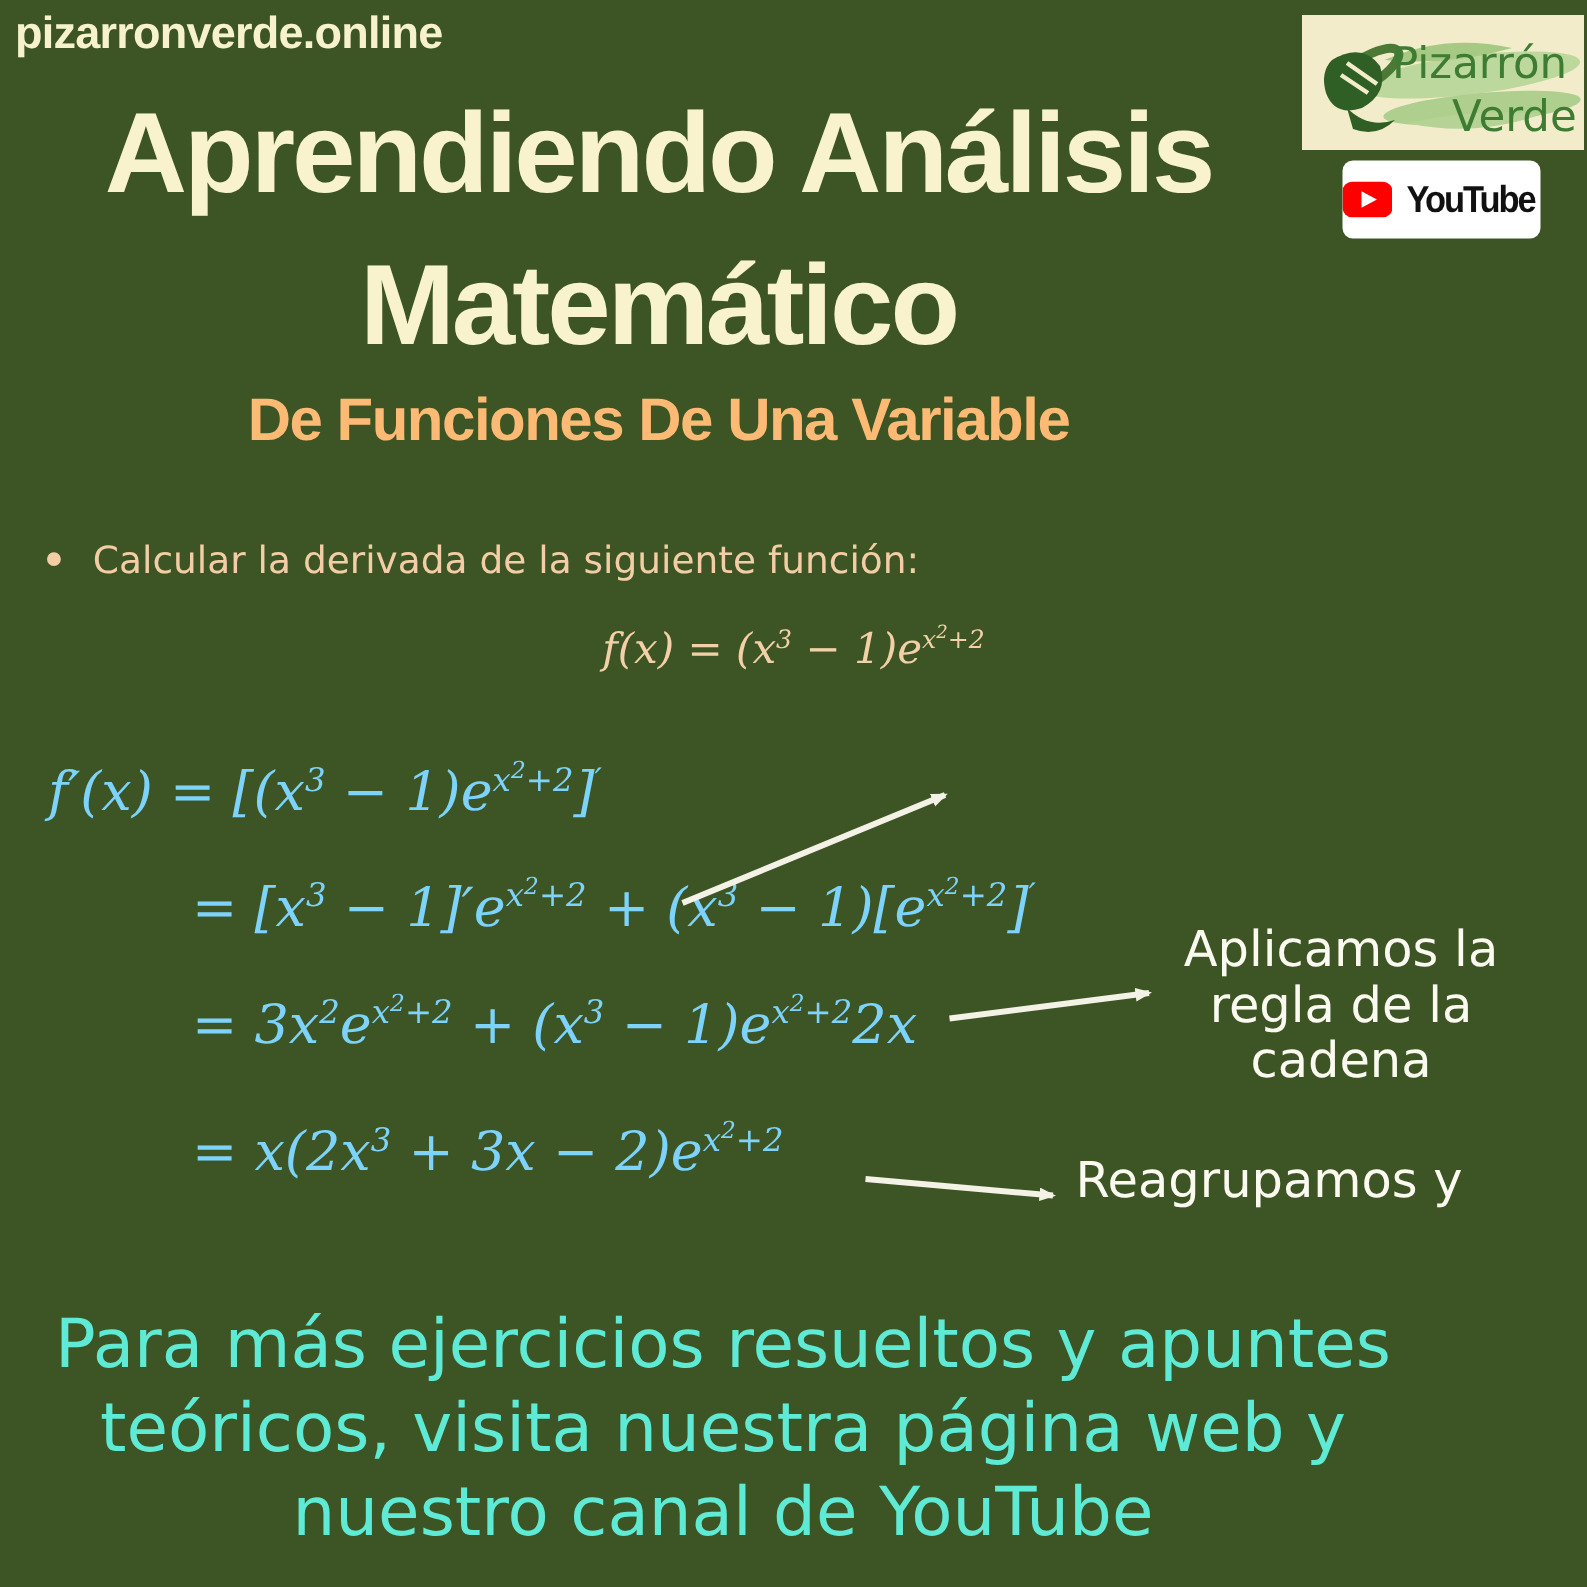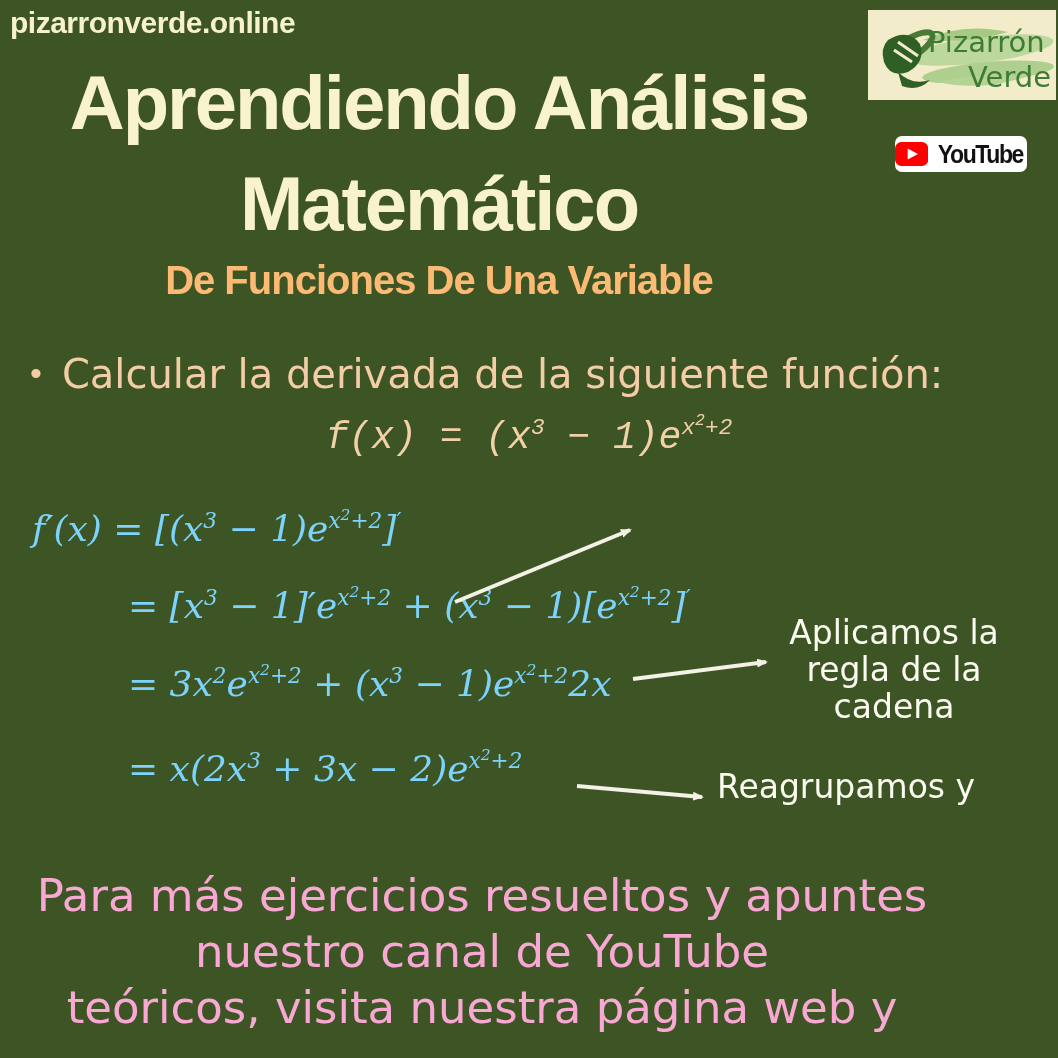--- a/index.html
+++ b/index.html
@@ -23,25 +23,24 @@
   
   .logo {
     position: absolute; left: 868px; top: 10px;
     width: 188px; height: 90px;
   }
   .logo svg { display: block; }
 
   
   .yt-badge {
     position: absolute; left: 895px; top: 107px;
-    width: 132px; height: 36px;
+    width: 132px; height: 52px;
     background: #ffffff; border-radius: 7px;
     display: flex; align-items: center; justify-content: center;
     gap: 6px;
-    margin-top: 29px;
   }
   .yt-text {
     color: #111111; font-size: 25px; font-weight: 700;
     letter-spacing: -1.5px;
     font-family: "Liberation Sans", sans-serif;
     transform: scaleX(0.92);
   }
 
   
   .title-block {
@@ -60,38 +59,38 @@
   }
 
   
   .prompt-row {
     position: absolute; left: 30px; top: 352px;
     display: flex; align-items: flex-start; gap: 20px;
     color: #f2cda5;
   }
   .bullet { font-size: 34px; line-height: 42px; }
   .prompt {
-    font-size: 40px; line-height: 44px;
+    font-size: 25px; line-height: 44px;
     font-family: "DejaVu Sans", sans-serif;
     white-space: nowrap; letter-spacing: 0px;
   }
 
   
   .math {
     font-family: "DejaVu Serif", serif;
     font-style: italic;
     white-space: nowrap;
   }
   .math sup { font-size: 60%; line-height: 0; }
   .math sup sup { font-size: 72%; }
 
   .function {
     position: absolute; left: 0; top: 416px; width: 1058px;
     text-align: center;
-    color: #f2d0a8; font-size: 38px; font-family: Liberation Mono, monospace;
+    color: #f2d0a8; font-size: 28px;
   }
 
   .step { position: absolute; color: #7dd3fc; font-size: 36px; }
   .s0 { left: 32px;  top: 508px; }
   .s1 { left: 128px; top: 585px; }
   .s2 { left: 128px; top: 663px; }
   .s3 { left: 128px; top: 748px; }
 
   
   .ann {
@@ -107,21 +106,21 @@
   .arrows {
     position: absolute; left: 0; top: 0;
     width: 1058px; height: 1058px;
     pointer-events: none;
   }
 
   
   .footer {
     position: absolute; left: 0; top: 868px; width: 964px;
     text-align: center;
-    color: #f9a8d4; font-size: 45px; line-height: 56px;
+    color: #5eead4; font-size: 45px; line-height: 56px;
     font-family: "DejaVu Sans", sans-serif;
     font-weight: 500;
   }
 </style>
 </head>
 <body>
 
 <div class="canvas">
 
   <div class="website">pizarronverde.online</div>
@@ -186,17 +185,17 @@
         <path d="M0,0 L11,4.5 L0,9 Z" fill="#f4f2e6"></path>
       </marker>
     </defs>
     <line x1="455" y1="602" x2="630" y2="530" stroke="#f4f2e6" stroke-width="4" marker-end="url(#ah)"></line>
     <line x1="633" y1="679" x2="766" y2="662" stroke="#f4f2e6" stroke-width="4" marker-end="url(#ah)"></line>
     <line x1="577" y1="786" x2="702" y2="797" stroke="#f4f2e6" stroke-width="4" marker-end="url(#ah)"></line>
   </svg>
 
   <div class="footer">
     <div>Para más ejercicios resueltos y apuntes</div>
+    <div>teóricos, visita nuestra página web y</div>
     <div>nuestro canal de YouTube</div>
-    <div>teóricos, visita nuestra página web y</div>
   </div>
 
 </div>
 
 </body></html>

